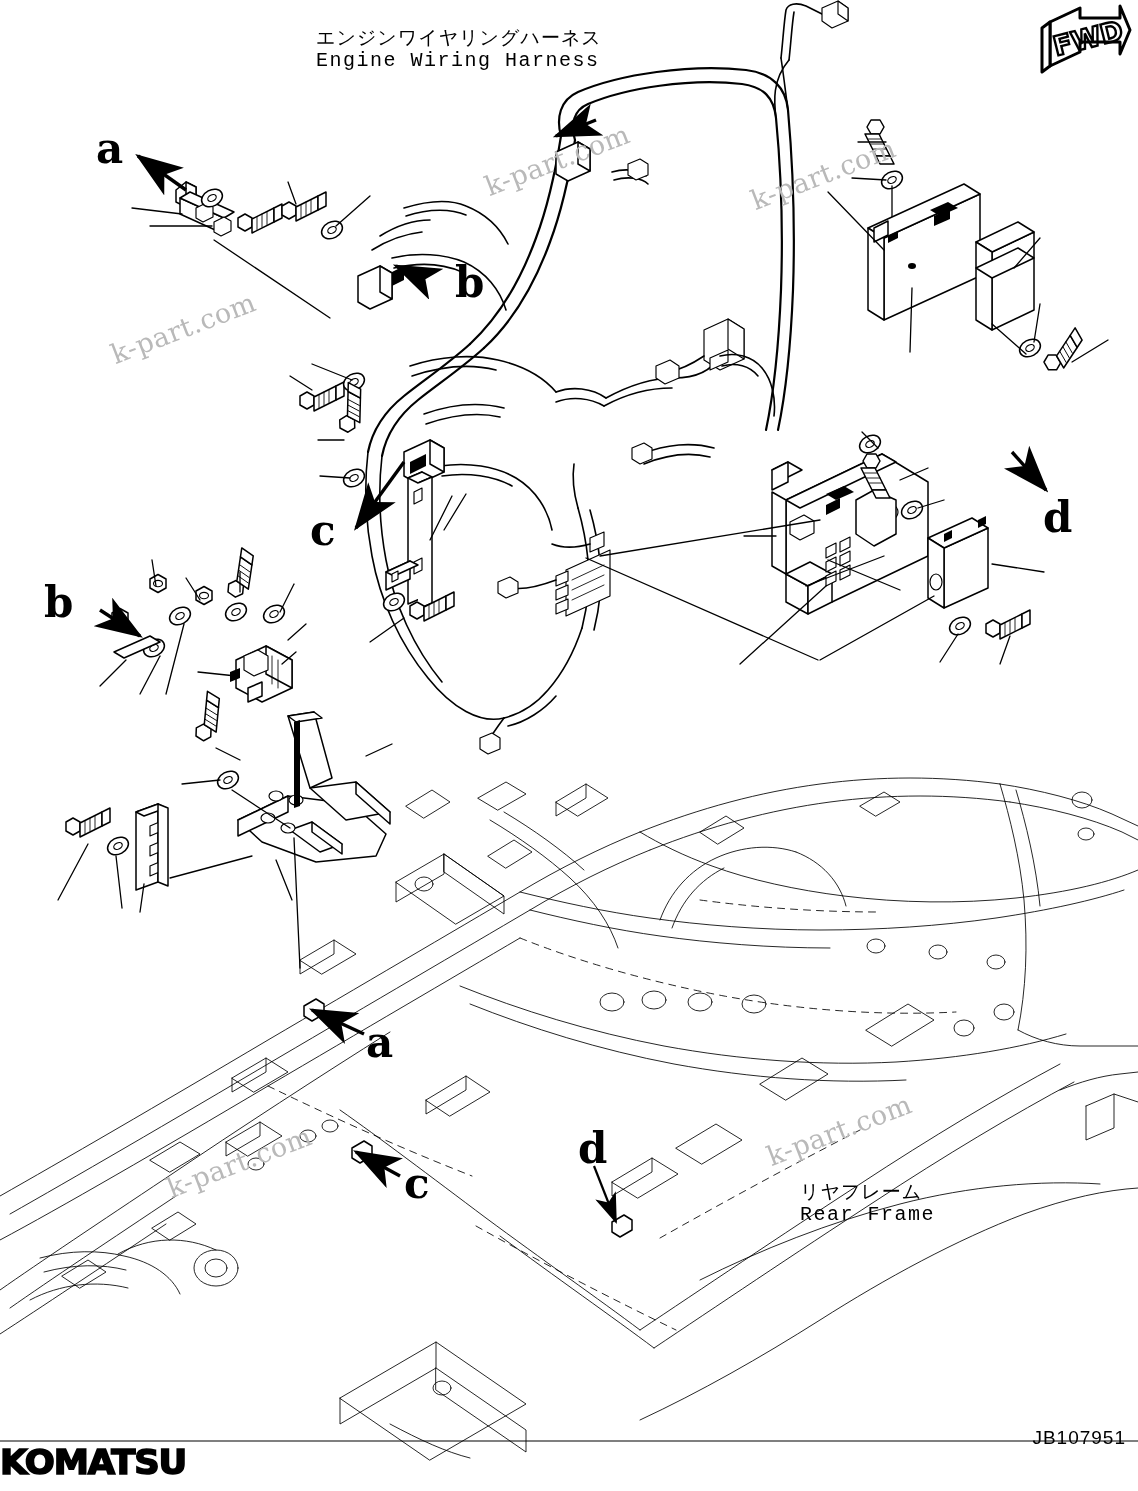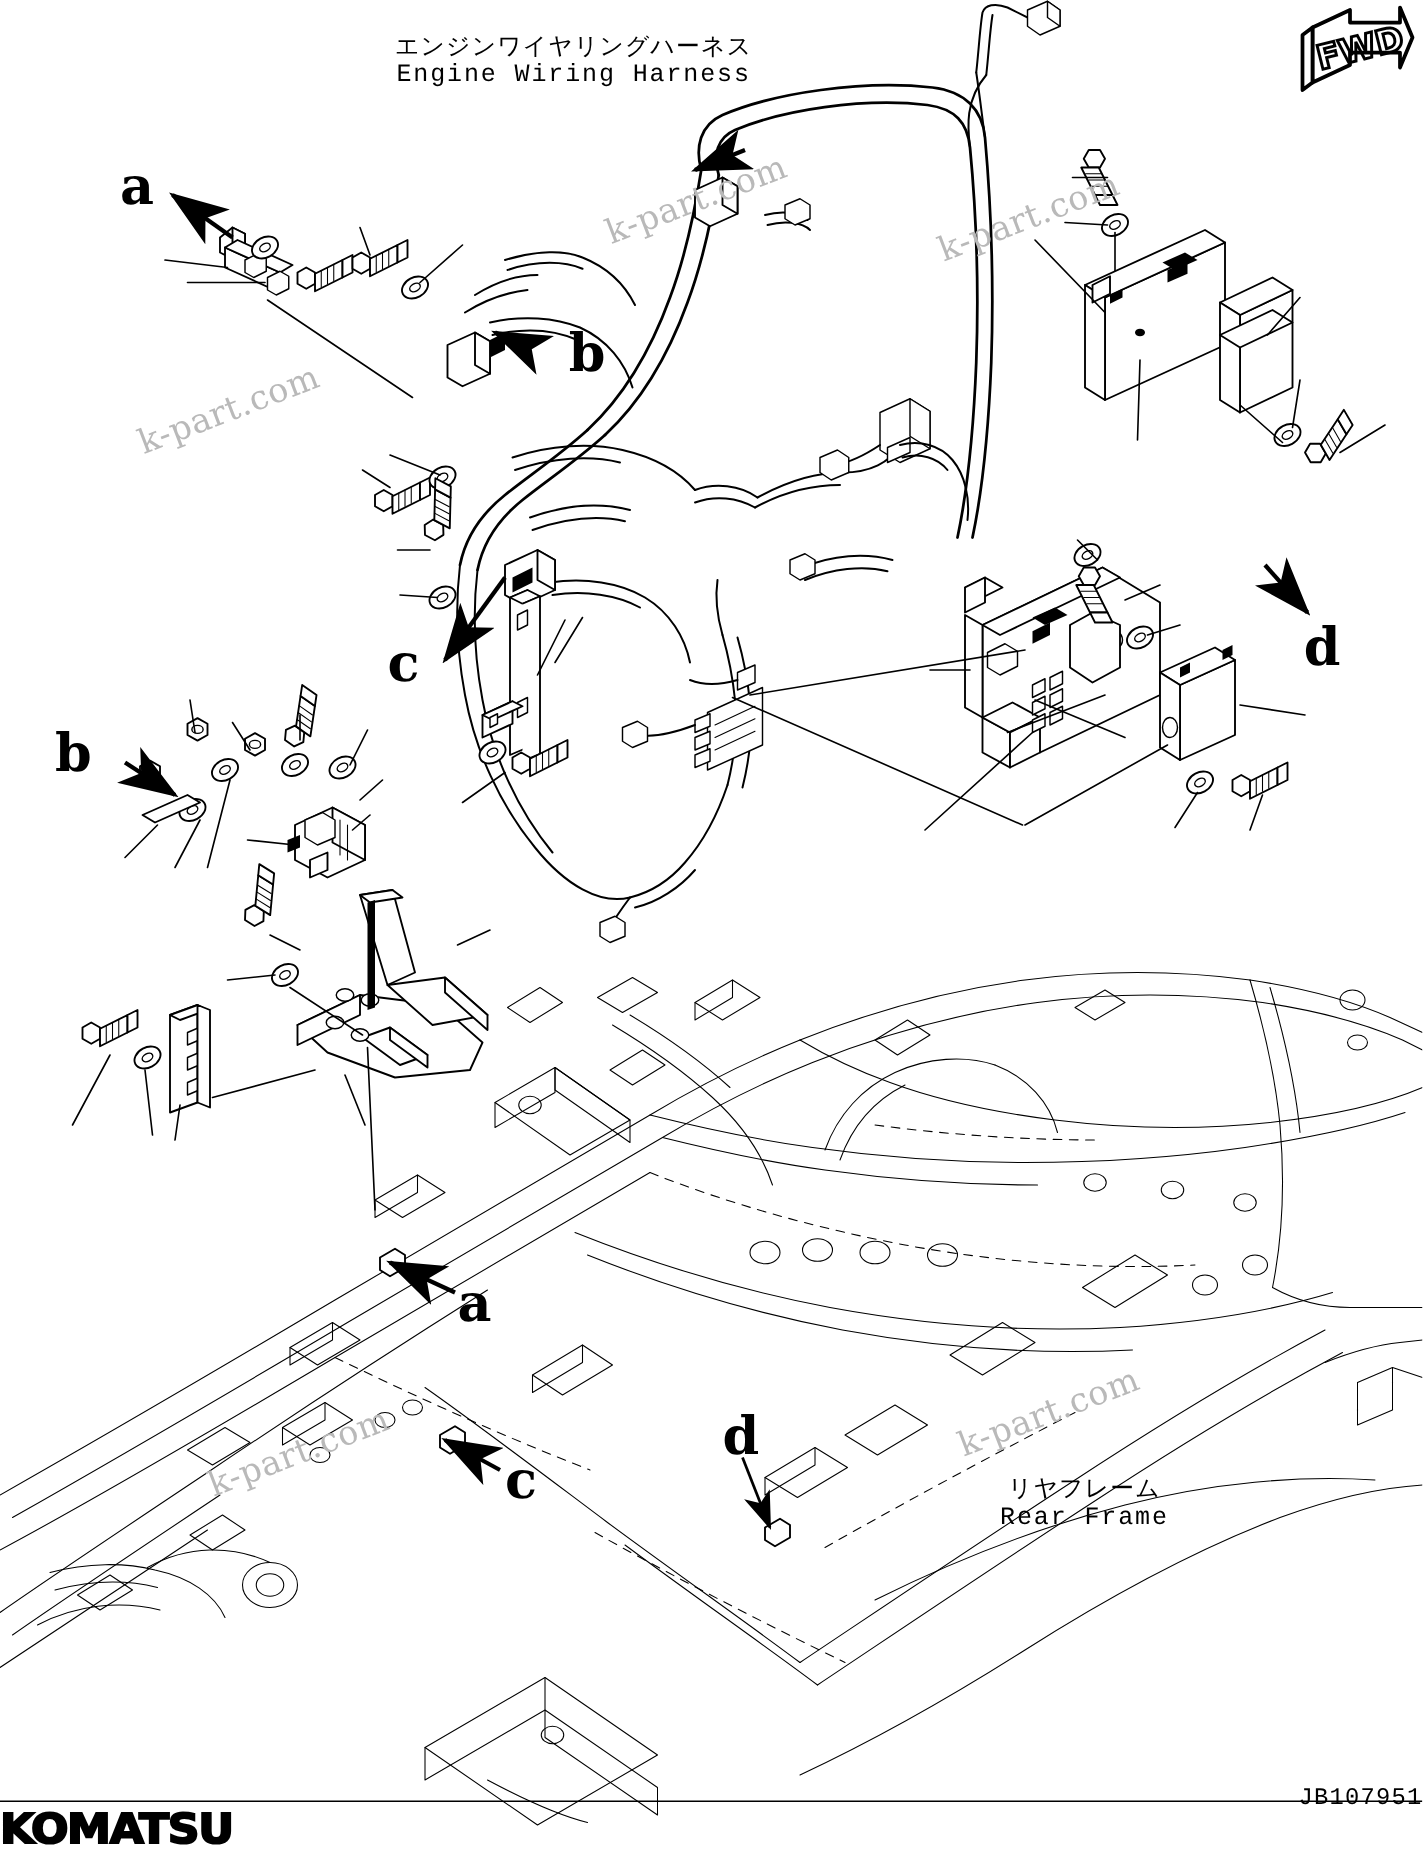--- a/index.html
+++ b/index.html
@@ -13,21 +13,20 @@
     width:1138px;
     height:1491px;
     background:#fff;
     overflow:hidden;
   }
   #svg-root{position:absolute;left:0;top:0;width:1138px;height:1491px;}
 
   
   .cap{
     position:absolute;
-    text-align:center;
     line-height:1.22;
     white-space:nowrap;
     letter-spacing:0.5px;
   }
   .cap .jp{
     display:block;
     font-family:"DejaVu Sans","Liberation Sans",sans-serif;
     font-size:19px;
     letter-spacing:1px;
   }
@@ -59,23 +58,23 @@
     letter-spacing:0.5px;
     transform:rotate(-21deg);
     transform-origin:left center;
     white-space:nowrap;
     user-select:none;
   }
 
   
   #drawing-no{
     position:absolute;
-    right:0;
+    right:12px;
     bottom:42px;
-    font-family:Liberation Mono, monospace;
+    font-family:Liberation Sans, sans-serif;
     font-size:19px;
     letter-spacing:1px;
   }
 
   
   #logo{
     position:absolute;
     left:0;
     bottom:8px;
     width:178px;

